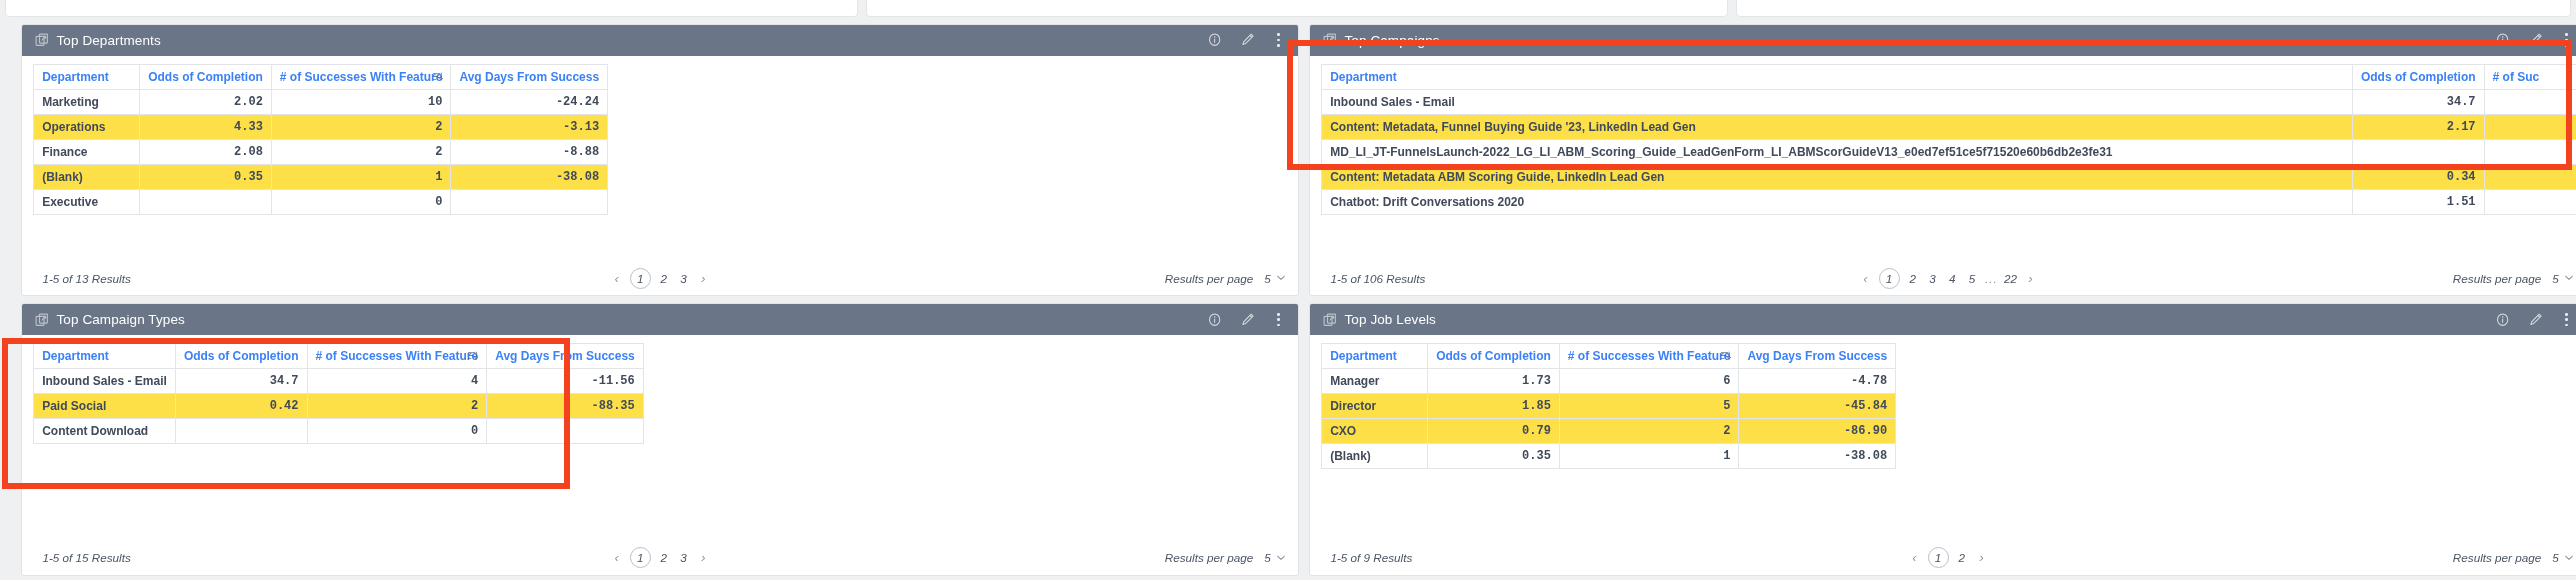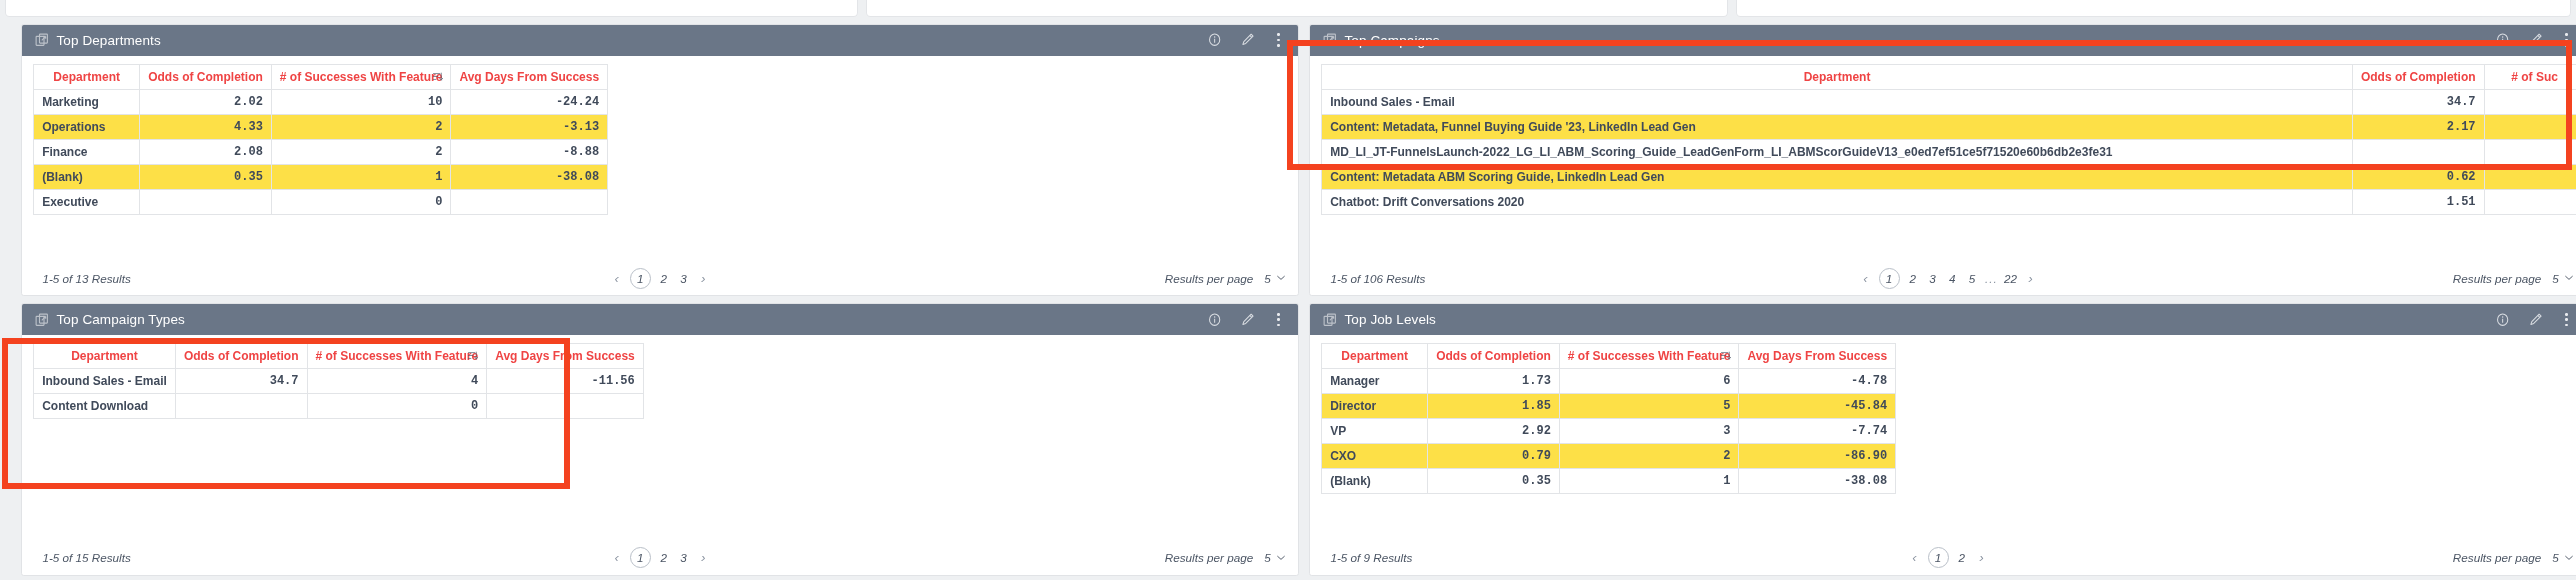--- a/index.html
+++ b/index.html
@@ -72,23 +72,23 @@
   table.dt th, table.dt td {
     border: 0.9px solid #e2e4e7;
     font-size: 12px;
     height: 25px;
     padding: 0 8px;
     white-space: nowrap;
     overflow: hidden;
     text-overflow: ellipsis;
   }
   table.dt th {
-    color: #ef4444;
+    color: #3b82f6;
     font-weight: 700;
-    text-align: center;
+    text-align: left;
     background: #ffffff;
     position: relative;
   }
   table.dt td { color: #404a5a; font-weight: 700; background: #ffffff; }
   table.dt tr.alt td { background: #fde047; }
   td.num, th.num-h { text-align: right; color: #45a4ef; font-weight: 400; font-family: Liberation Mono, monospace; }
   td.lbl { color: #3f4a5a; font-weight: 700; }
   .sort-ico { position: absolute; right: 7.2px; top: 50%; transform: translateY(-50%); width: 11.7px; height: 11.7px; opacity: .8; }
 
   
@@ -317,21 +317,21 @@
                 <td class="num">2.17</td>
                 <td class="num"></td>
               </tr>
               <tr>
                 <td class="lbl">MD_LI_JT-FunnelsLaunch-2022_LG_LI_ABM_Scoring_Guide_LeadGenForm_LI_ABMScorGuideV13_e0ed7ef51ce5f71520e60b6db2e3fe31</td>
                 <td class="num"></td>
                 <td class="num"></td>
               </tr>
               <tr class="alt">
                 <td class="lbl">Content: Metadata ABM Scoring Guide, LinkedIn Lead Gen</td>
-                <td class="num">0.62</td>
+                <td class="num">0.34</td>
                 <td class="num"></td>
               </tr>
               <tr>
                 <td class="lbl">Chatbot: Drift Conversations 2020</td>
                 <td class="num">1.51</td>
                 <td class="num"></td>
               </tr>
             </tbody>
           </table>
         </div>
@@ -411,20 +411,26 @@
                 <th><span>Avg Days From Success</span></th>
               </tr>
             </thead>
             <tbody>
               <tr>
                 <td class="lbl">Inbound Sales - Email</td>
                 <td class="num">34.7</td>
                 <td class="num">4</td>
                 <td class="num">-11.56</td>
               </tr>
+              <tr class="alt">
+                <td class="lbl">Paid Social</td>
+                <td class="num">0.42</td>
+                <td class="num">2</td>
+                <td class="num">-88.35</td>
+              </tr>
               <tr>
                 <td class="lbl">Content Download</td>
                 <td class="num"></td>
                 <td class="num">0</td>
                 <td class="num"></td>
               </tr>
             </tbody>
           </table>
         </div>
         <div class="panel-footer">
@@ -505,26 +511,20 @@
                 <td class="num">1.73</td>
                 <td class="num">6</td>
                 <td class="num">-4.78</td>
               </tr>
               <tr class="alt">
                 <td class="lbl">Director</td>
                 <td class="num">1.85</td>
                 <td class="num">5</td>
                 <td class="num">-45.84</td>
               </tr>
-              <tr>
-                <td class="lbl">VP</td>
-                <td class="num">2.92</td>
-                <td class="num">3</td>
-                <td class="num">-7.74</td>
-              </tr>
               <tr class="alt">
                 <td class="lbl">CXO</td>
                 <td class="num">0.79</td>
                 <td class="num">2</td>
                 <td class="num">-86.90</td>
               </tr>
               <tr>
                 <td class="lbl">(Blank)</td>
                 <td class="num">0.35</td>
                 <td class="num">1</td>

